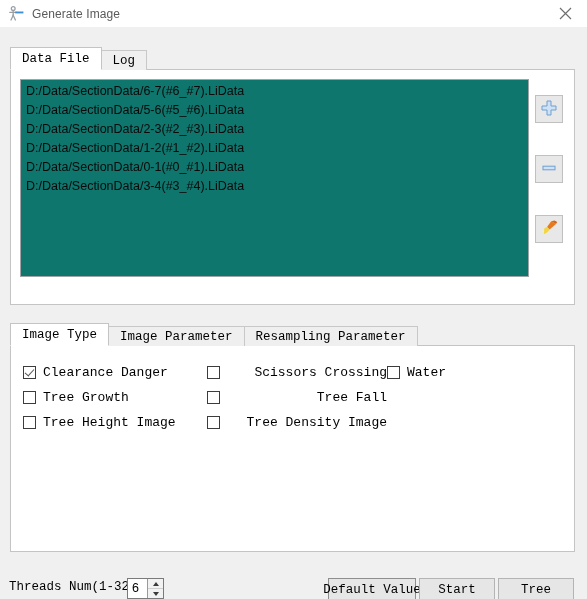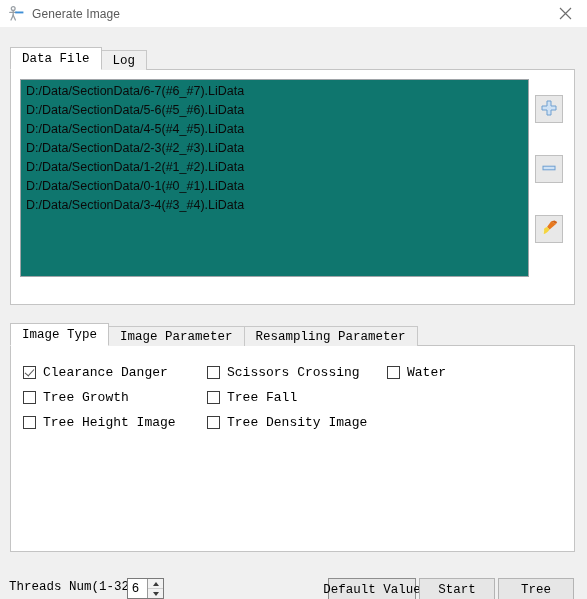--- a/index.html
+++ b/index.html
@@ -167,21 +167,21 @@
     display: flex;
     height: 25px;
     align-items: center;
   }
   .checkcell {
     display: flex;
     align-items: center;
     cursor: default;
   }
   .checkcell.c1 { width: 184px; }
-  .checkcell.c2 { width: 180px; }
+  .checkcell.c2 { width: 180px; justify-content: space-between; }
   .checkcell.c3 { width: 160px; }
   .cbox {
     width: 13px; height: 13px;
     border: 1px solid #3c3c3c;
     background: #ffffff;
     box-sizing: border-box;
     flex: none;
     position: relative;
     margin-right: 7px;
   }
@@ -309,21 +309,20 @@
       <div class="tab">
         <span>Log</span>
       </div>
     </div>
 
     <div class="tabpanel">
 
       <div class="filelist">
         <div class="file-item">D:/Data/SectionData/6-7(#6_#7).LiData</div>
         <div class="file-item">D:/Data/SectionData/5-6(#5_#6).LiData</div>
-        <div class="file-item">D:/Data/SectionData/4-5(#4_#5).LiData</div>
         <div class="file-item">D:/Data/SectionData/2-3(#2_#3).LiData</div>
         <div class="file-item">D:/Data/SectionData/1-2(#1_#2).LiData</div>
         <div class="file-item">D:/Data/SectionData/0-1(#0_#1).LiData</div>
         <div class="file-item">D:/Data/SectionData/3-4(#3_#4).LiData</div>
       </div>
 
       <div class="toolbtn" id="btn-add">
         <span>
           <svg width="18" height="18" viewBox="0 0 18 18">
             <path d="M7 2 L11 2 L11 7 L16 7 L16 11 L11 11 L11 16 L7 16 L7 11 L2 11 L2 7 L7 7 Z" fill="#cfe2f5" stroke="#6e9fd0" stroke-width="1"></path>

